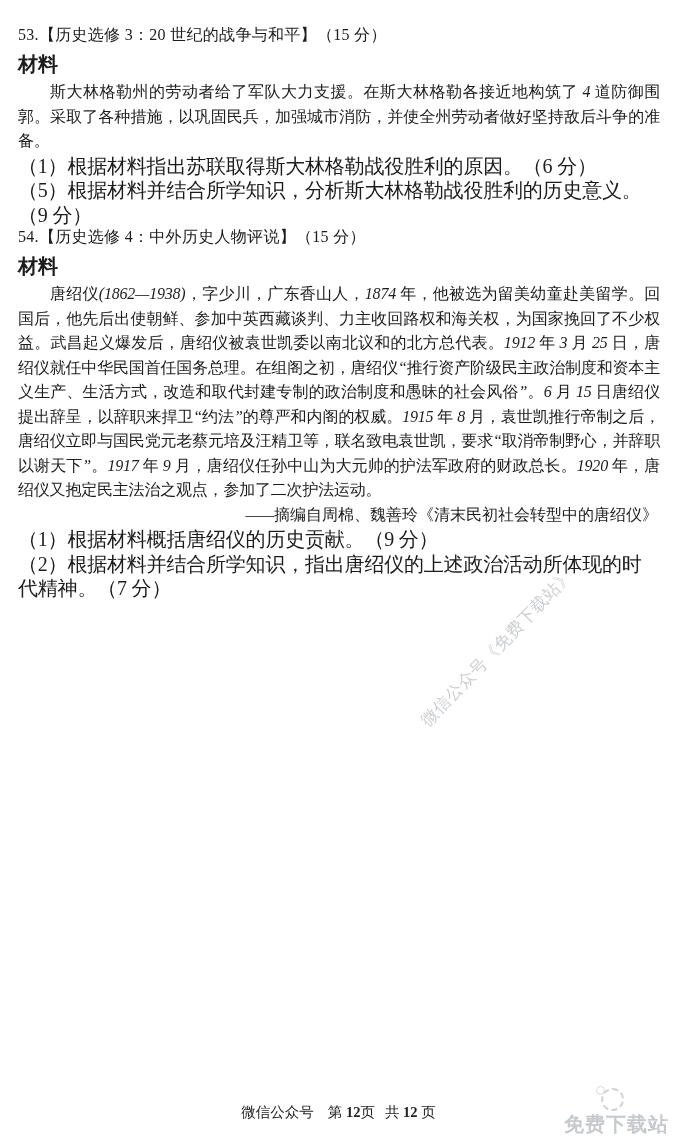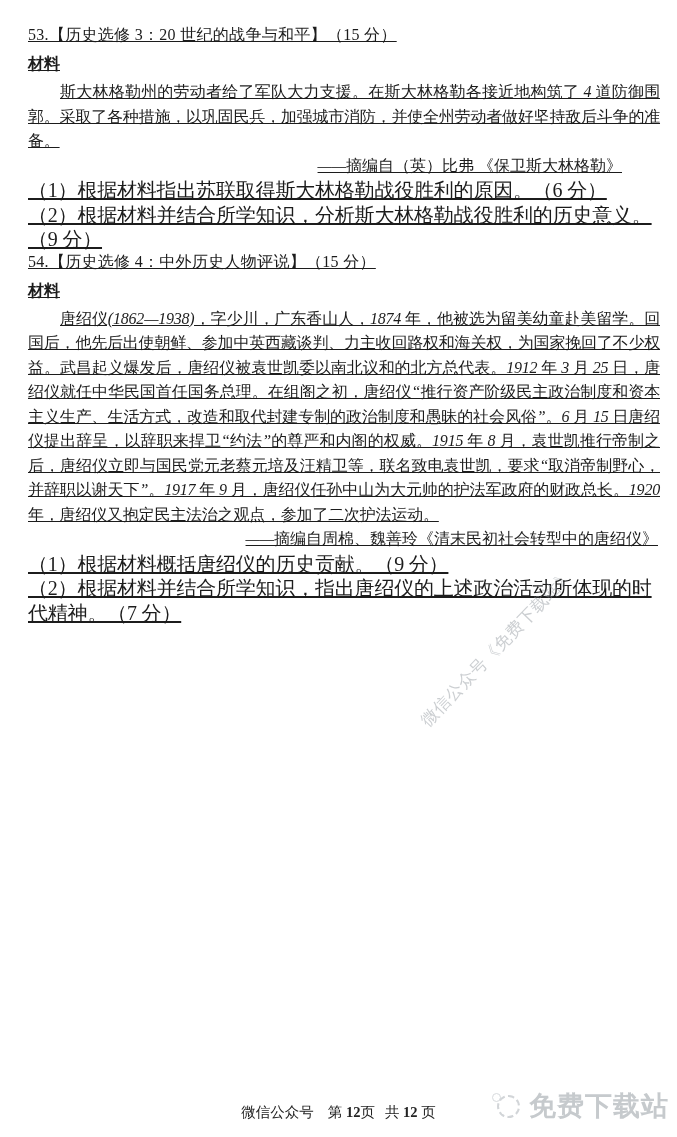--- a/index.html
+++ b/index.html
@@ -7,34 +7,33 @@
     width: 677px; height: 1137px;
     font-family: "Liberation Serif", serif;
     color: #1c1c1c;
     position: relative;
     overflow: hidden;
   }
   .page {
     position: relative;
     width: 677px; height: 796px;
     box-sizing: border-box;
-    padding: 25px 17px 0 28px;
+    padding: 25px 17px 0 18px;
     background: #ffffff;
-    text-decoration: underline;
   }
   .sec-title {
     font-size: 16px;
     line-height: 20px;
     margin: 0 0 9px 0;
     white-space: nowrap;
     letter-spacing: 0.3px;
   }
   .material-label {
     font-weight: bold;
-    font-size: 16px;
+    font-size: 20px;
     line-height: 20px;
     margin: 0 0 6px 0;
   }
   .material p {
     margin: 0;
     text-indent: 2em;
     font-size: 16px;
     line-height: 24.5px;
     text-align: justify;
     font-style: oblique 6deg;
@@ -81,23 +80,24 @@
     pointer-events: none;
   }
   .wm-bottom-right {
     position: absolute;
     right: 8px;
     top: 1088px;
     display: flex;
     align-items: center;
     color: #c6cacd;
     text-shadow: 1px 1px 0 #ffffff;
-    font-size: 27px;
+    font-size: 20px;
     letter-spacing: 1px;
     font-weight: bold;
+    flex-direction: column;
   }
   .wm-logo {
     display: inline-block;
     width: 19px; height: 19px;
     border: 2px dashed #d2d5d8;
     border-radius: 50%;
     margin-right: 9px;
     position: relative;
   }
   .wm-logo::after {
@@ -113,23 +113,22 @@
 <body>
 
 <div class="page">
 
   <section>
     <div class="sec-title">53.【历史选修 3：20 世纪的战争与和平】（15 分）</div>
     <div class="material-label">材料</div>
     <div class="material">
       <p>斯大林格勒州的劳动者给了军队大力支援。在斯大林格勒各接近地构筑了 4 道防御围郭。采取了各种措施，以巩固民兵，加强城市消防，并使全州劳动者做好坚持敌后斗争的准备。</p>
     </div>
-    <p class="attribution attr-53">——摘编自（英）比弗 《保卫斯大林格勒》</p>
     <p class="question">（1）根据材料指出苏联取得斯大林格勒战役胜利的原因。（6 分）</p>
-    <p class="question">（2）根据材料并结合所学知识，分析斯大林格勒战役胜利的历史意义。（9 分）</p>
+    <p class="question">（5）根据材料并结合所学知识，分析斯大林格勒战役胜利的历史意义。（9 分）</p>
   </section>
 
   <section class="sec-54">
     <div class="sec-title">54.【历史选修 4：中外历史人物评说】（15 分）</div>
     <div class="material-label">材料</div>
     <div class="material">
       <p>唐绍仪(1862—1938)，字少川，广东香山人，1874 年，他被选为留美幼童赴美留学。回国后，他先后出使朝鲜、参加中英西藏谈判、力主收回路权和海关权，为国家挽回了不少权益。武昌起义爆发后，唐绍仪被袁世凯委以南北议和的北方总代表。1912 年 3 月 25 日，唐绍仪就任中华民国首任国务总理。在组阁之初，唐绍仪“推行资产阶级民主政治制度和资本主义生产、生活方式，改造和取代封建专制的政治制度和愚昧的社会风俗”。6 月 15 日唐绍仪提出辞呈，以辞职来捍卫“约法”的尊严和内阁的权威。1915 年 8 月，袁世凯推行帝制之后，唐绍仪立即与国民党元老蔡元培及汪精卫等，联名致电袁世凯，要求“取消帝制野心，并辞职以谢天下”。1917 年 9 月，唐绍仪任孙中山为大元帅的护法军政府的财政总长。1920 年，唐绍仪又抱定民主法治之观点，参加了二次护法运动。</p>
     </div>
     <p class="attribution attr-54">——摘编自周棉、魏善玲《清末民初社会转型中的唐绍仪》</p>
     <p class="question">（1）根据材料概括唐绍仪的历史贡献。（9 分）</p>

